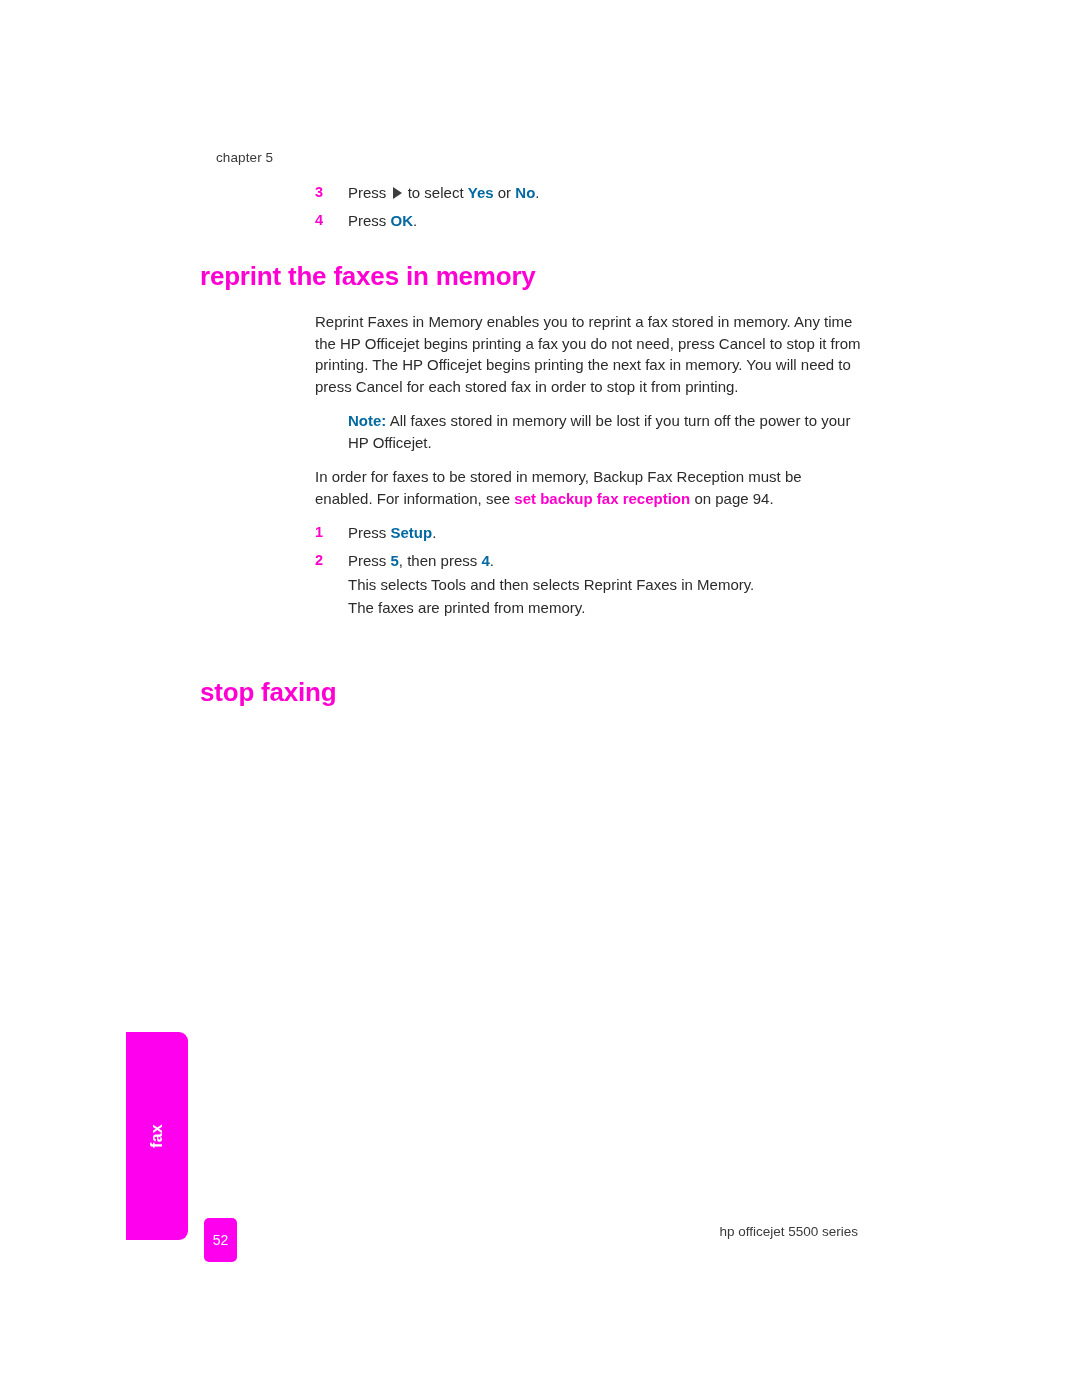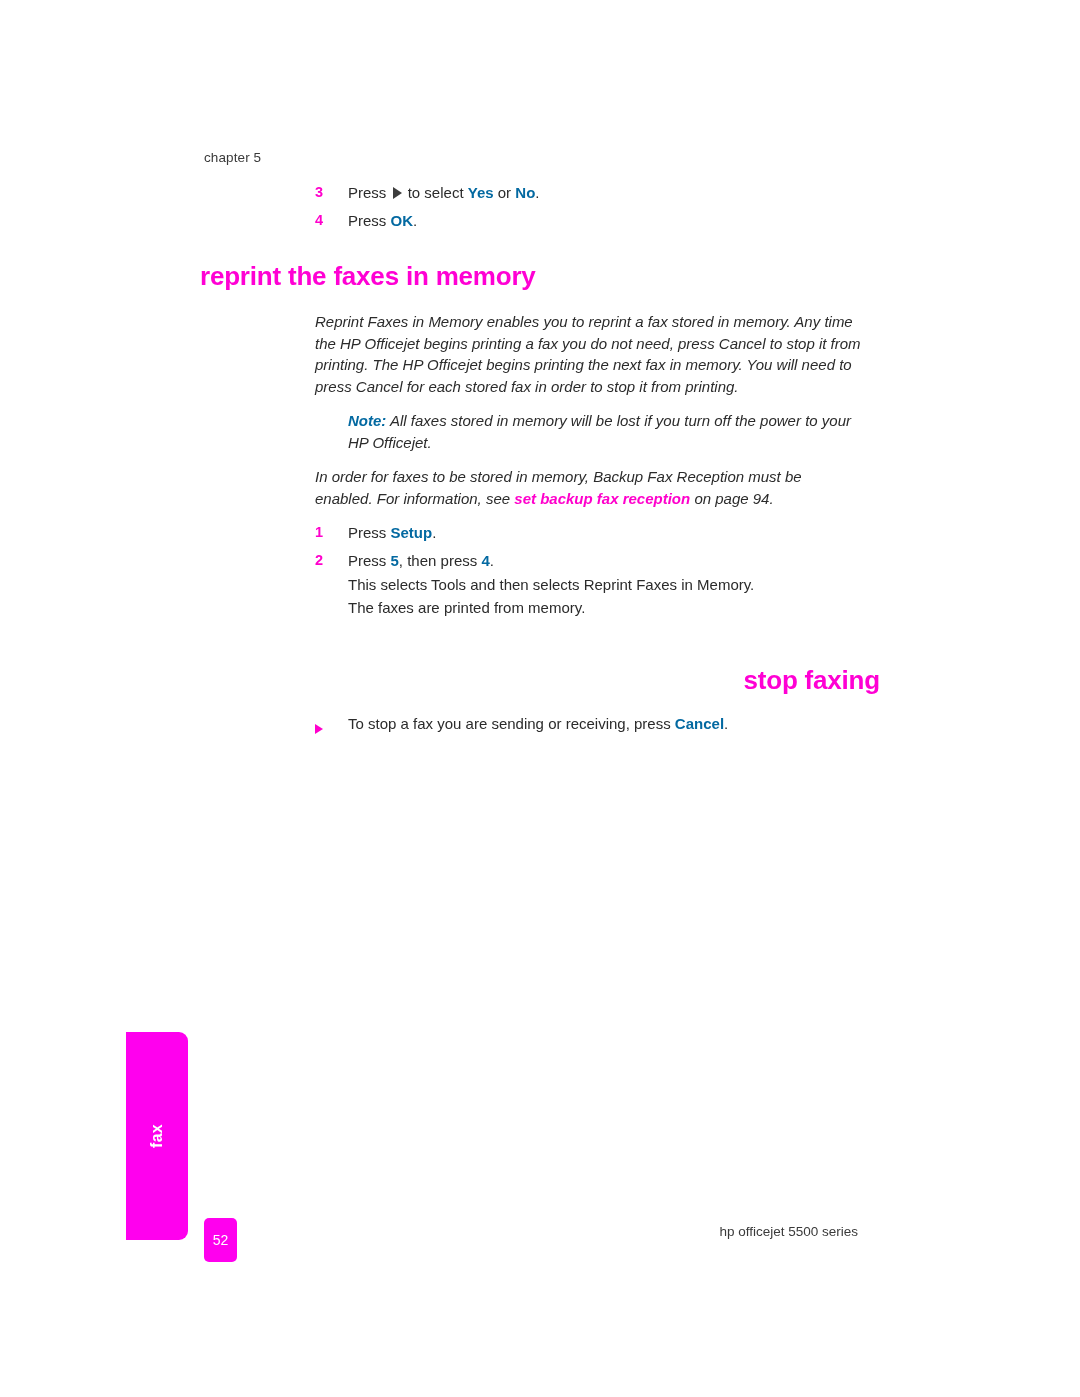--- a/index.html
+++ b/index.html
@@ -18,21 +18,21 @@
   .page {
     position: absolute;
     inset: 0;
     background: #ffffff;
     overflow: hidden;
   }
 
   
   .chapter-head {
     position: absolute;
-    left: 204px;
+    left: 216px;
     top: 150px;
     font-size: 13.5px;
     color: #3a3a3a;
     letter-spacing: 0.1px;
   }
 
   
   .content {
     position: absolute;
     left: 200px;
@@ -73,30 +73,29 @@
   h1.sec {
     font-size: 26px;
     line-height: 30px;
   }
   h2.sec {
     font-size: 26px;
     line-height: 30px;
   }
 
   .h1-wrap { margin-top: 30px; margin-bottom: 20px; }
-  .h2-wrap { margin-top: 44px; margin-bottom: 18px; text-align: right; }
+  .h2-wrap { margin-top: 56px; margin-bottom: 18px; }
 
   
   .para {
     margin: 0 11px 13px 115px;
     width: 547px;
     font-size: 15px;
     line-height: 21.5px;
     color: #2b2b2b;
-    font-style: italic;
   }
   .para.note {
     margin-left: 148px;
     width: 515px;
   }
   .plain-line {
     margin: 0 0 2px 0;
     font-size: 15px;
     line-height: 21.5px;
     color: #2b2b2b;
@@ -257,29 +256,20 @@
         </div>
         <div class="plain-line">This selects Tools and then selects Reprint Faxes in Memory.</div>
         <div class="plain-line">The faxes are printed from memory.</div>
       </div>
     </div>
 
     <div class="h2-wrap">
       <h2 class="sec">stop faxing</h2>
     </div>
 
-    <div class="bullet-row">
-      <div class="bullet-mark">
-        <span class="tri-mg"></span>
-      </div>
-      <div class="bullet-body">
-        <span>To stop a fax you are sending or receiving, press</span>
-        <span class="mg">Cancel</span><span>.</span>
-      </div>
-    </div>
 
   </div>
 
   <div class="side-tab">
     <div class="side-tab-label">fax</div>
   </div>
 
   <div class="page-badge">52</div>
 
   <div class="footer-text">hp officejet 5500 series</div>

